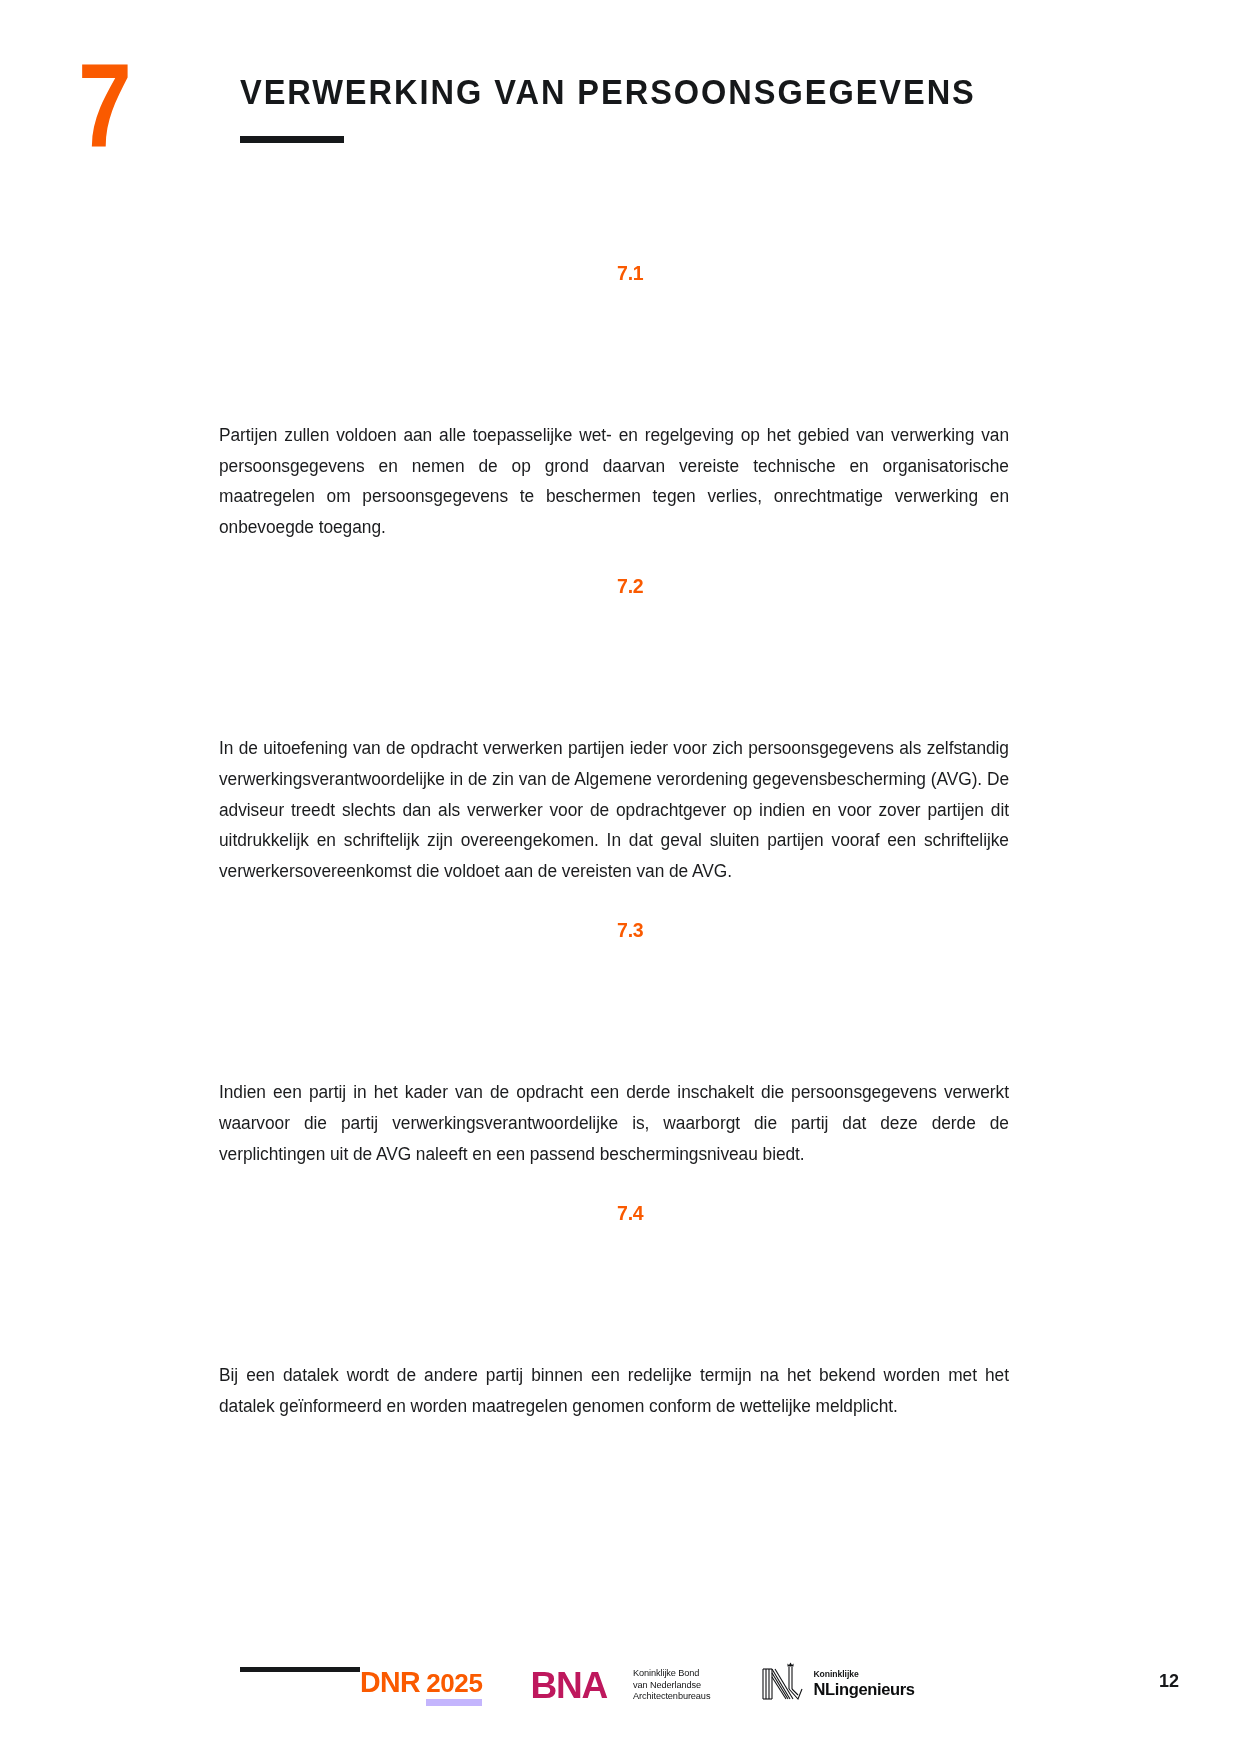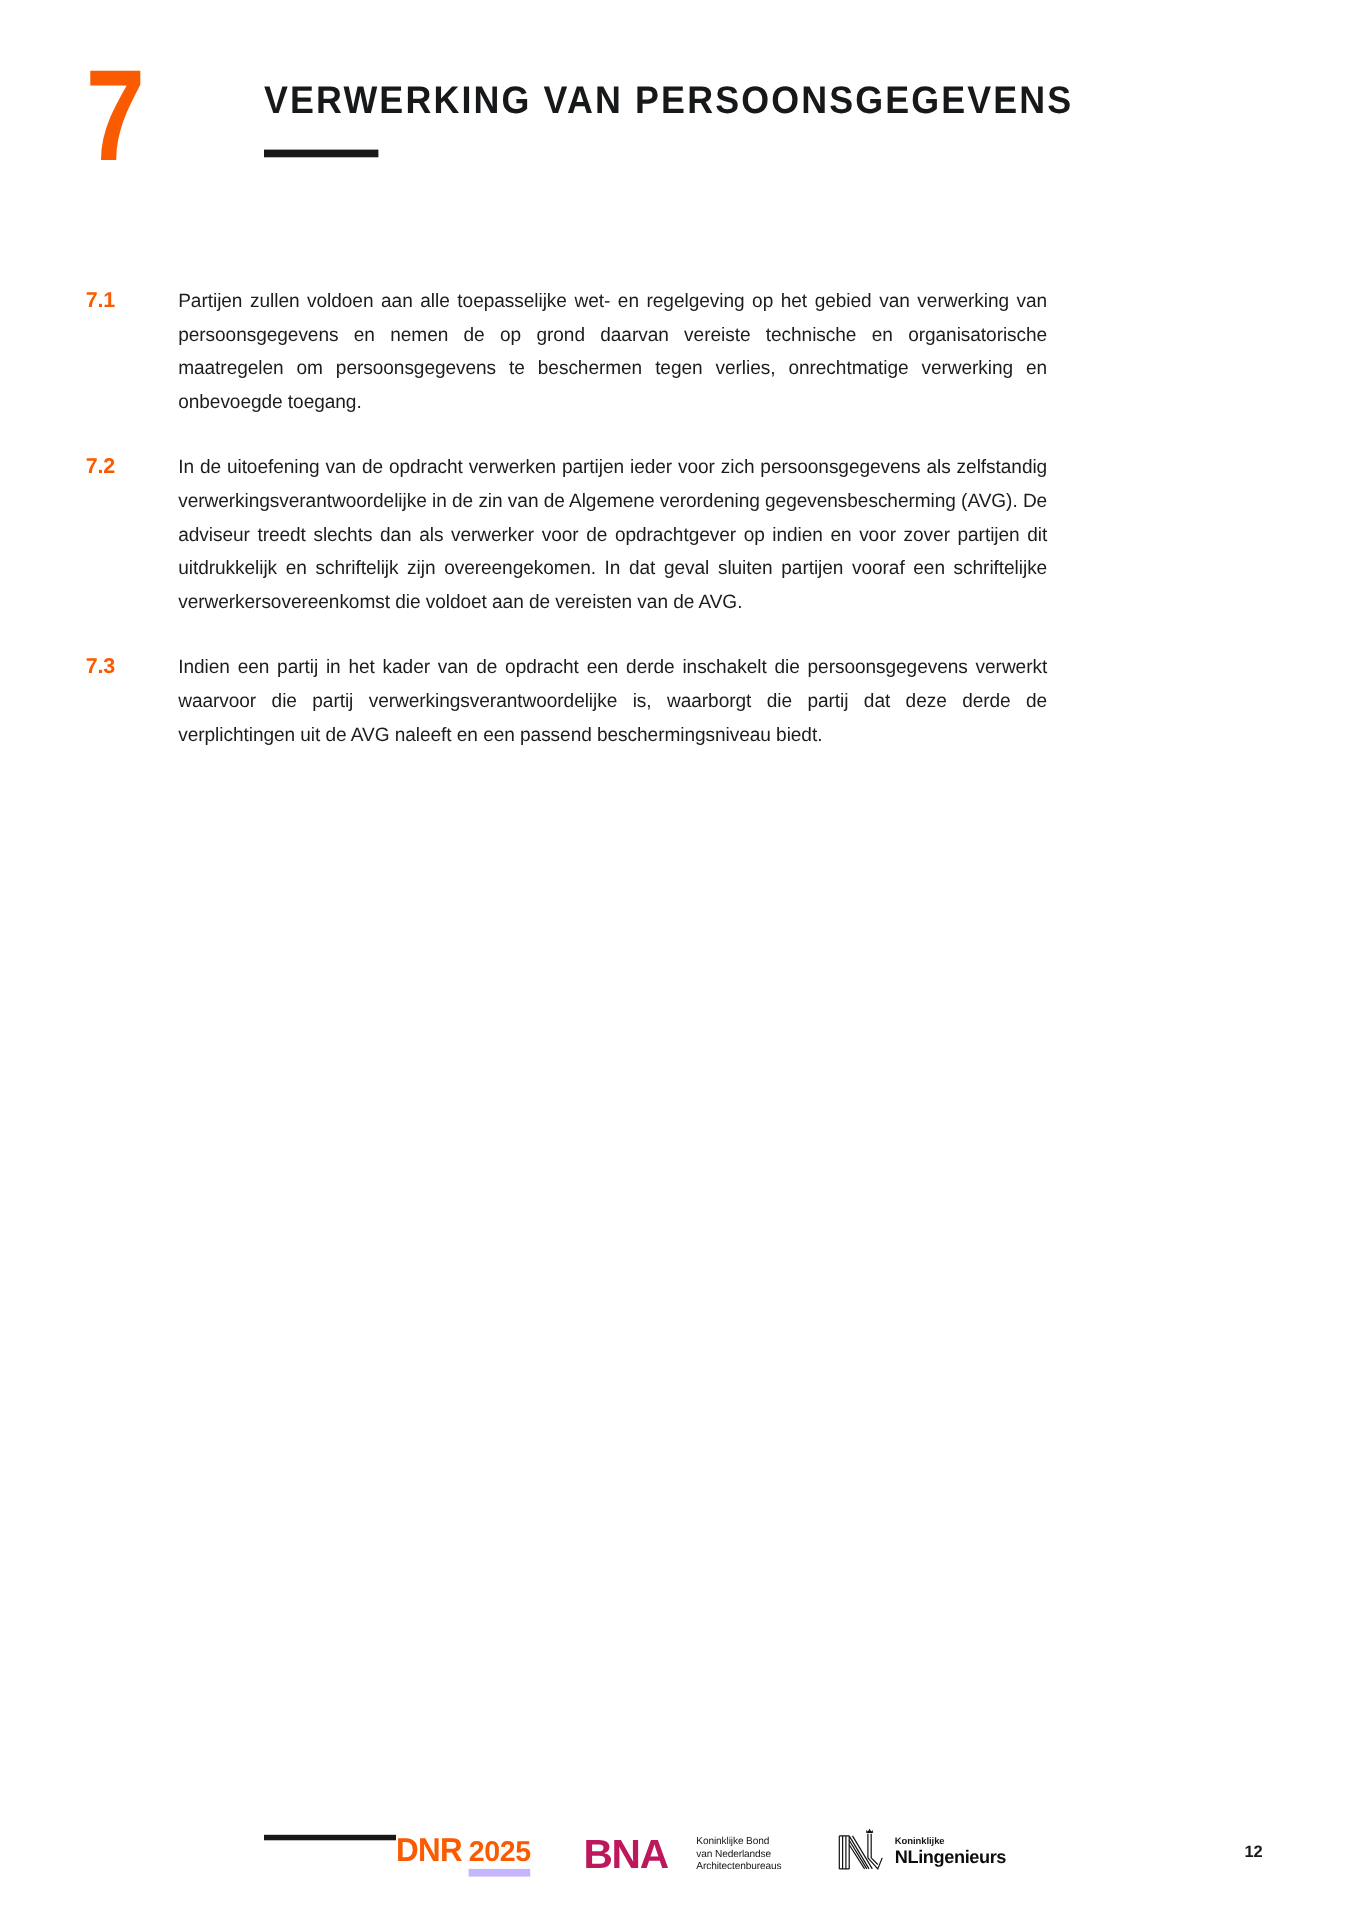--- a/index.html
+++ b/index.html
@@ -64,22 +64,23 @@
   
   .clauses {
     position: absolute;
     left: 0;
     top: 258px;
     width: 100%;
   }
   .clause {
     position: relative;
     display: flex;
-    align-items: flex-start;
+    align-items: center;
     margin-bottom: 29px;
+    flex-direction: column;
   }
   .clause-number {
     flex: 0 0 162px;
     width: 162px;
     padding-left: 78px;
     box-sizing: border-box;
     font-size: 19.5px;
     line-height: 30.5px;
     font-weight: 700;
     color: #fa5a00;
@@ -182,23 +183,23 @@
     letter-spacing: -0.05px;
   }
   .nl-name {
     font-size: 16.5px;
     color: #0c0d0e;
     line-height: 17px;
     letter-spacing: -0.35px;
   }
   .page-number {
     position: absolute;
-    right: 92px;
+    right: 61px;
     bottom: 62px;
-    font-size: 15px;
+    font-size: 18px;
     font-weight: 700;
     color: #16181a;
   }
 </style>
 </head>
 <body>
 
 <div class="page">
 
   <div class="header">
@@ -219,20 +220,24 @@
     <div class="clause">
       <div class="clause-number">7.2</div>
       <div class="clause-body">In de uitoefening van de opdracht verwerken partijen ieder voor zich persoonsgegevens als zelfstandig verwerkingsverantwoordelijke in de zin van de Algemene verordening gegevensbescherming (AVG). De adviseur treedt slechts dan als verwerker voor de opdrachtgever op indien en voor zover partijen dit uitdrukkelijk en schriftelijk zijn overeengekomen. In dat geval sluiten partijen vooraf een schriftelijke verwerkersovereenkomst die voldoet aan de vereisten van de AVG.</div>
     </div>
 
     <div class="clause">
       <div class="clause-number">7.3</div>
       <div class="clause-body">Indien een partij in het kader van de opdracht een derde inschakelt die persoonsgegevens verwerkt waarvoor die partij verwerkingsverantwoordelijke is, waarborgt die partij dat deze derde de verplichtingen uit de AVG naleeft en een passend beschermingsniveau biedt.</div>
     </div>
 
+    <div class="clause">
+      <div class="clause-number">7.4</div>
+      <div class="clause-body last-left">Bij een datalek wordt de andere partij binnen een redelijke termijn na het bekend worden met het datalek geïnformeerd en worden maatregelen genomen conform de wettelijke meldplicht.</div>
+    </div>
 
   </div>
 
   <div class="footer">
     <div class="footer-inner">
 
       <div class="dnr-logo">
         <div class="dnr-rule"></div>
         <div class="dnr-wordmark">
           <span class="dnr-text">DNR</span>

